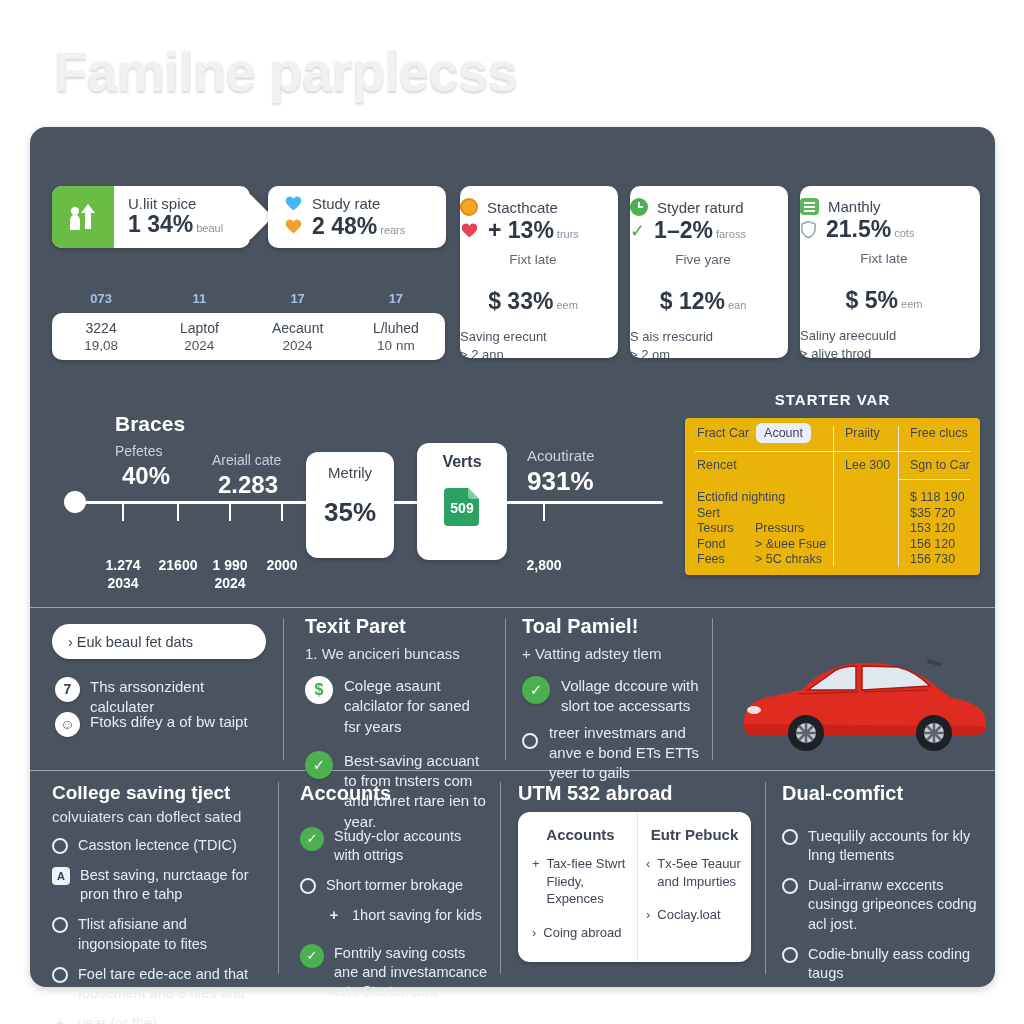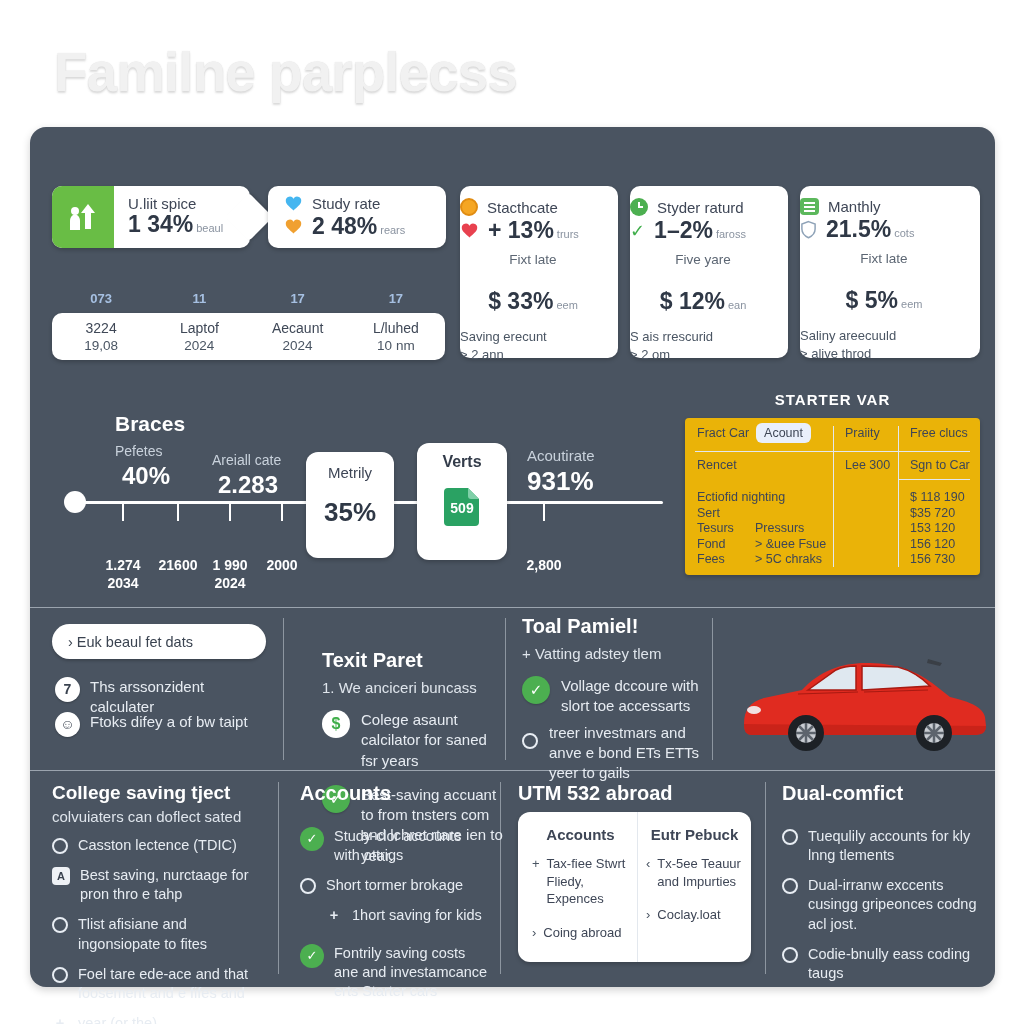--- a/index.html
+++ b/index.html
@@ -338,21 +338,21 @@
   <div class="abs searchpill">›  Euk beaul fet dats</div>
   <div class="abs mid-item" style="left:55px;top:677px;width:215px;">
     <span class="badge">7</span>
     <span>Ths arssonzident calculater</span>
   </div>
   <div class="abs mid-item" style="left:55px;top:712px;width:215px;">
     <span class="badge">☺</span>
     <span>Ftoks difey a of bw taipt</span>
   </div>
 
-  <div class="abs" style="left:322px;top:615px;width:182px;margin-top:34px;">
+  <div class="abs" style="left:305px;top:615px;width:182px;">
     <div class="sec-head">Texit Paret</div>
     <div class="sec-sub">1.  We anciceri buncass</div>
     <div class="bullet">
       <span class="dollarchk">$</span>
       <span>Colege asaunt calcilator for saned fsr years</span>
     </div>
     <div class="bullet">
       <span class="chk">✓</span>
       <span>Best-saving accuant to from tnsters com and lchret rtare ien to year.</span>
     </div>

